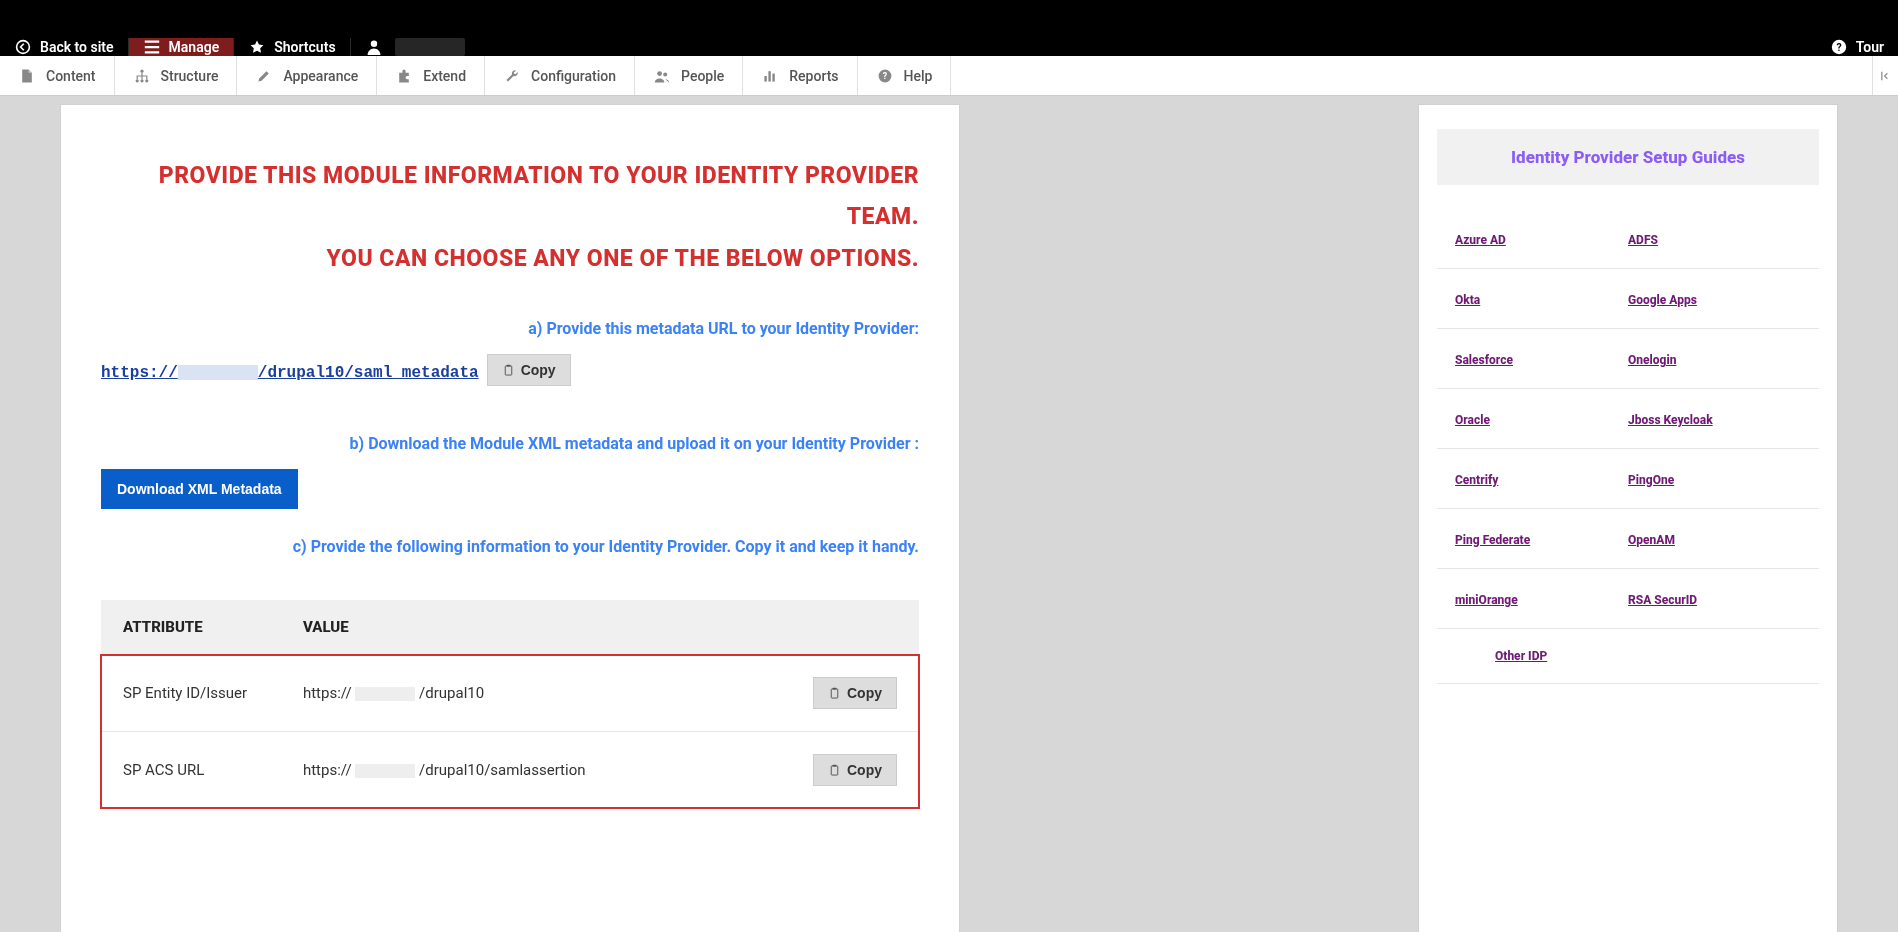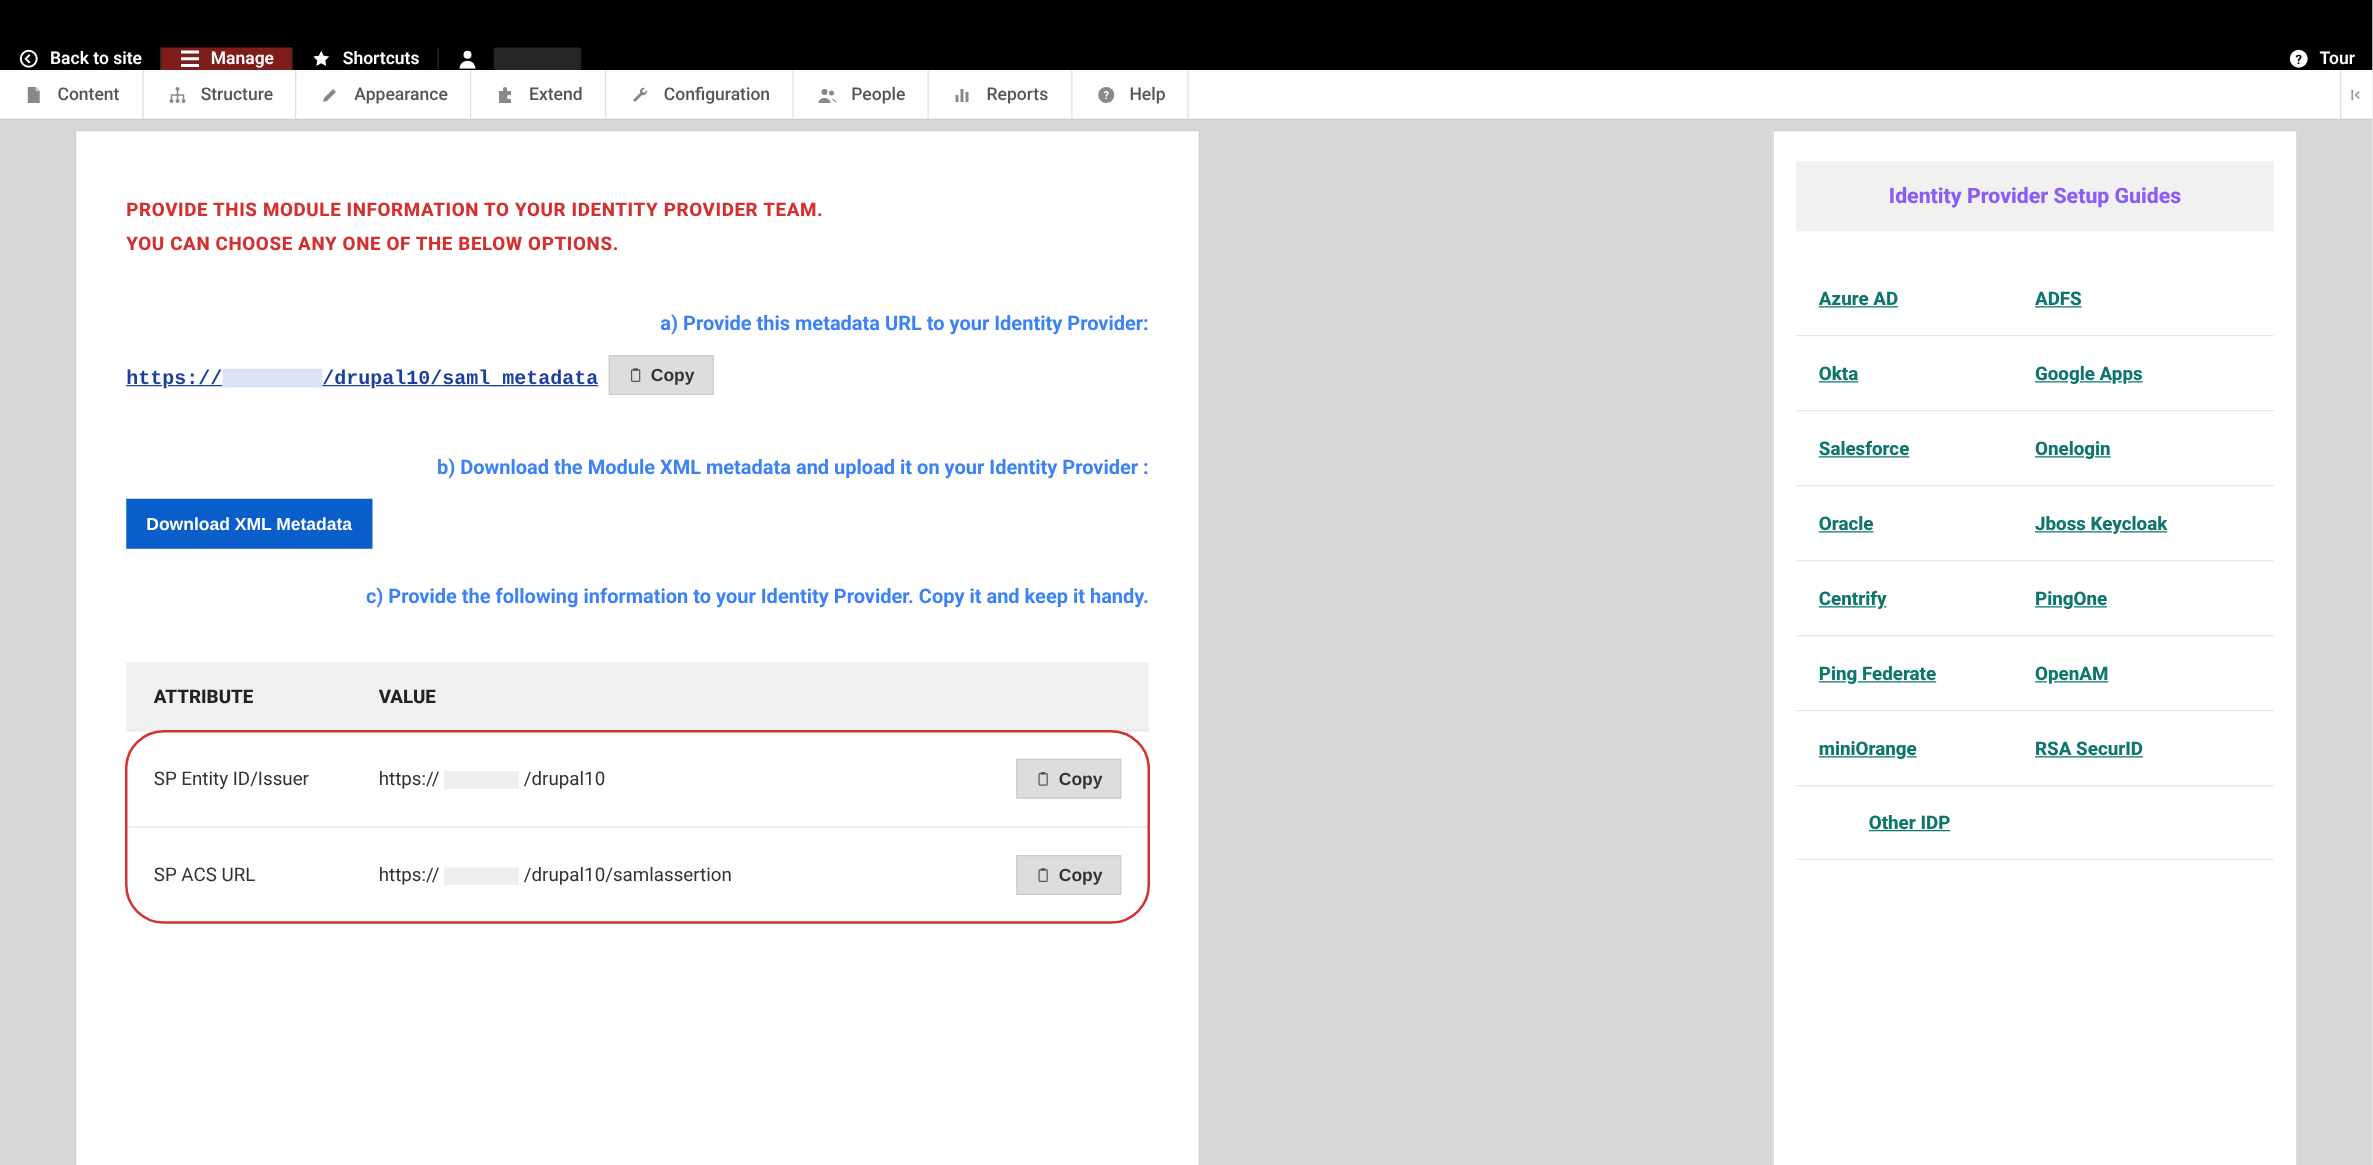--- a/index.html
+++ b/index.html
@@ -62,22 +62,22 @@
   border: 1px solid #d0d0d0;
   width: 900px;
   height: 100%;
   padding: 50px 40px 0 40px;
   overflow: hidden;
 }
 
 .red-heading {
   color: #d43030;
   font-weight: 800;
-  text-align: left;
-  font-size: 15px;
+  text-align: right;
+  font-size: 23px;
   letter-spacing: 0.5px;
   line-height: 1.8;
   margin-bottom: 40px;
 }
 
 .step-label { font-weight: 700; font-size: 16px; color: #3b82f6; margin-bottom: 16px; text-align: right; }
 
 .metadata-url {
   color: #1a3f9c;
   text-decoration: underline;
@@ -124,21 +124,21 @@
 
 .attr-table { width: 100%; border-collapse: collapse; }
 .attr-table thead th {
   background: #f0f0f0;
   text-align: left;
   padding: 18px 22px;
   font-weight: 800;
   font-size: 15px;
   color: #222;
 }
-.attr-table tbody { outline: 2px solid #d43030; outline-offset: -1px; border-radius: 30px; }
+.attr-table tbody { outline: 2px solid #d43030; outline-offset: -1px; }
 .attr-table tbody td {
   padding: 22px 22px;
   font-size: 15px;
   color: #333;
   border-top: 1px solid #e6e6e6;
 }
 .cell-value { display: flex; justify-content: space-between; align-items: center; }
 .val-obscured { display: inline-block; width: 60px; height: 14px; background: #eee; vertical-align: middle; }
 
 
@@ -162,24 +162,24 @@
 .guide-list { padding: 0 18px; }
 .guide-row {
   display: flex;
   border-bottom: 1px solid #e6e6e6;
   padding: 20px 18px;
 }
 .guide-row .col1 { width: 50%; }
 .guide-row .col2 { width: 50%; }
 .guide-row.single { padding-left: 58px; }
 .guide-link {
-  color: #0f766e;
+  color: #701a75;
   font-weight: 800;
   text-decoration: underline;
-  font-size: 15px;
+  font-size: 12px;
   cursor: pointer;
 }
 
 svg { display: block; }
 </style>
 </head>
 <body>
 
 <div class="toolbar-black">
   <div class="tb-item tb-sep">

